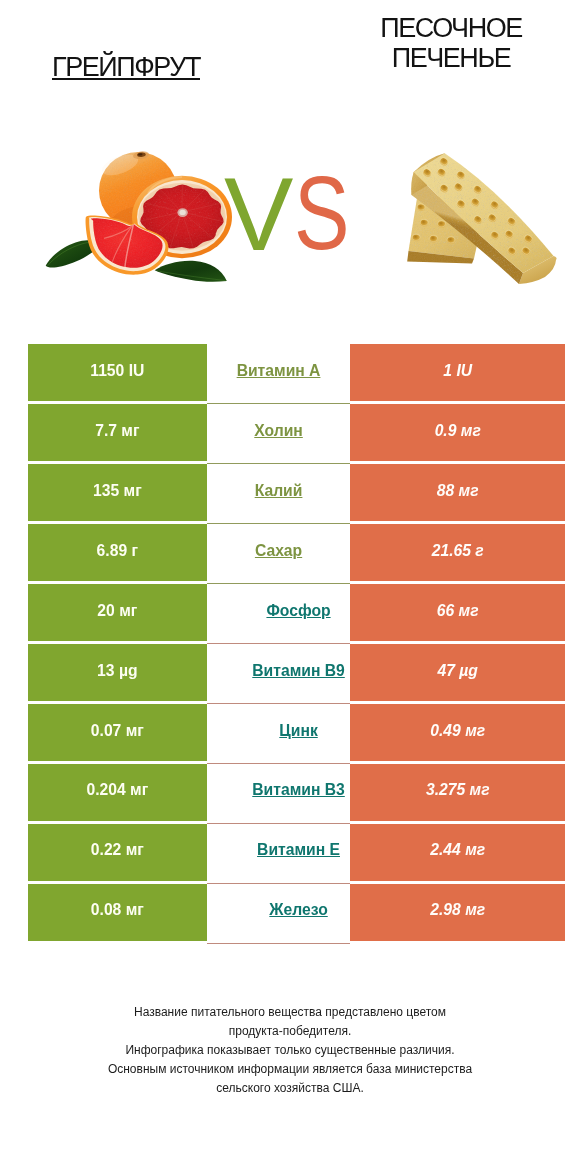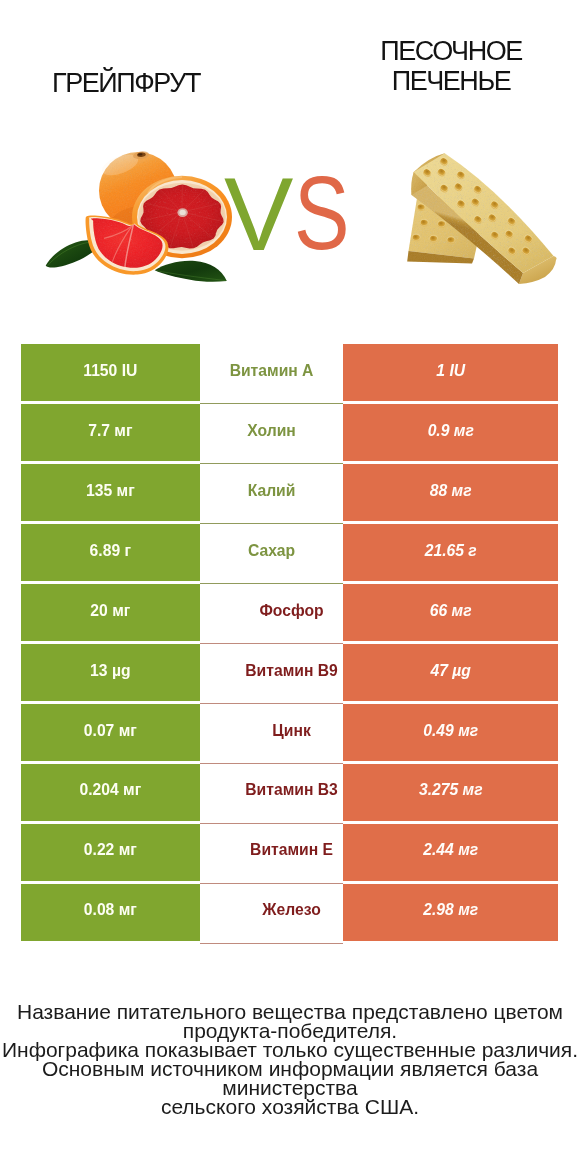--- a/index.html
+++ b/index.html
@@ -1,43 +1,43 @@
 <!DOCTYPE html>
 <html><head>
 <meta charset="utf-8">
 <style>
   html,body{margin:0;padding:0;}
   body{width:580px;height:1174px;background:#ffffff;font-family:"Liberation Sans",sans-serif;overflow:hidden;}
   .page{position:relative;width:580px;height:1174px;background:#fff;}
 
   .title{position:absolute;text-align:center;color:#131313;font-size:27px;line-height:30px;font-weight:400;letter-spacing:-1.45px;}
-  .title.left{left:0;width:252px;top:68px;}
-  .title.right{left:331px;width:240px;top:36px;}
+  .title.left{left:0;width:252px;top:52px;text-decoration:underline;}
+  .title.right{left:331px;width:240px;top:13px;}
 
   .vs{position:absolute;left:0;top:0;width:580px;height:300px;}
   .vs span{position:absolute;font-size:104px;line-height:104px;font-weight:400;display:block;}
   .vs .v{color:#7FA62F;left:224px;top:162px;}
   .vs .s{color:#E06848;left:294px;top:161px;transform:scaleX(0.80);transform-origin:0 0;}
 
   .art-left{position:absolute;left:38px;top:145px;width:200px;height:145px;}
   .art-right{position:absolute;left:400px;top:148px;width:160px;height:142px;}
 
-  .table{position:absolute;left:21px;top:344px;width:537px;}
+  .table{position:absolute;left:28px;top:344px;width:537px;}
   .row{display:flex;height:57.2px;margin-bottom:2.8px;}
   .cell{display:flex;align-items:center;justify-content:center;font-size:15.7px;font-weight:bold;padding-bottom:4px;box-sizing:border-box;}
   .cl{width:179px;background:#80A62F;color:#fdfef3;}
   .cr{width:215px;background:#E06E49;color:#fffdfa;font-style:italic;}
-  .cm{width:144px;background:#fff;box-sizing:border-box;position:relative;}
+  .cm{width:144px;background:#fff;box-sizing:border-box;position:relative;text-decoration:underline;}
   .cm::after{content:"";position:absolute;left:0;right:0;bottom:-3.3px;height:1px;}
   .cm.g{color:#7D9441;}
   .cm.g::after{background:#919B5C;}
-  .cm.o{color:#7f1d1d;padding-left:40px;}
+  .cm.o{color:#0f766e;padding-left:40px;}
   .cm.o::after{background:#C08B7E;}
 
-  .footer{position:absolute;left:0;top:1003px;width:580px;text-align:center;color:#1c1c1c;font-size:21px;line-height:18.9px;}
+  .footer{position:absolute;left:0;top:1003px;width:580px;text-align:center;color:#1c1c1c;font-size:12px;line-height:18.9px;}
 </style>
 </head>
 <body>
 
 <div class="page">
 
   <div class="title left">ГРЕЙПФРУТ</div>
   <div class="title right">ПЕСОЧНОЕ ПЕЧЕНЬЕ</div>
 
   <div class="art-left">

